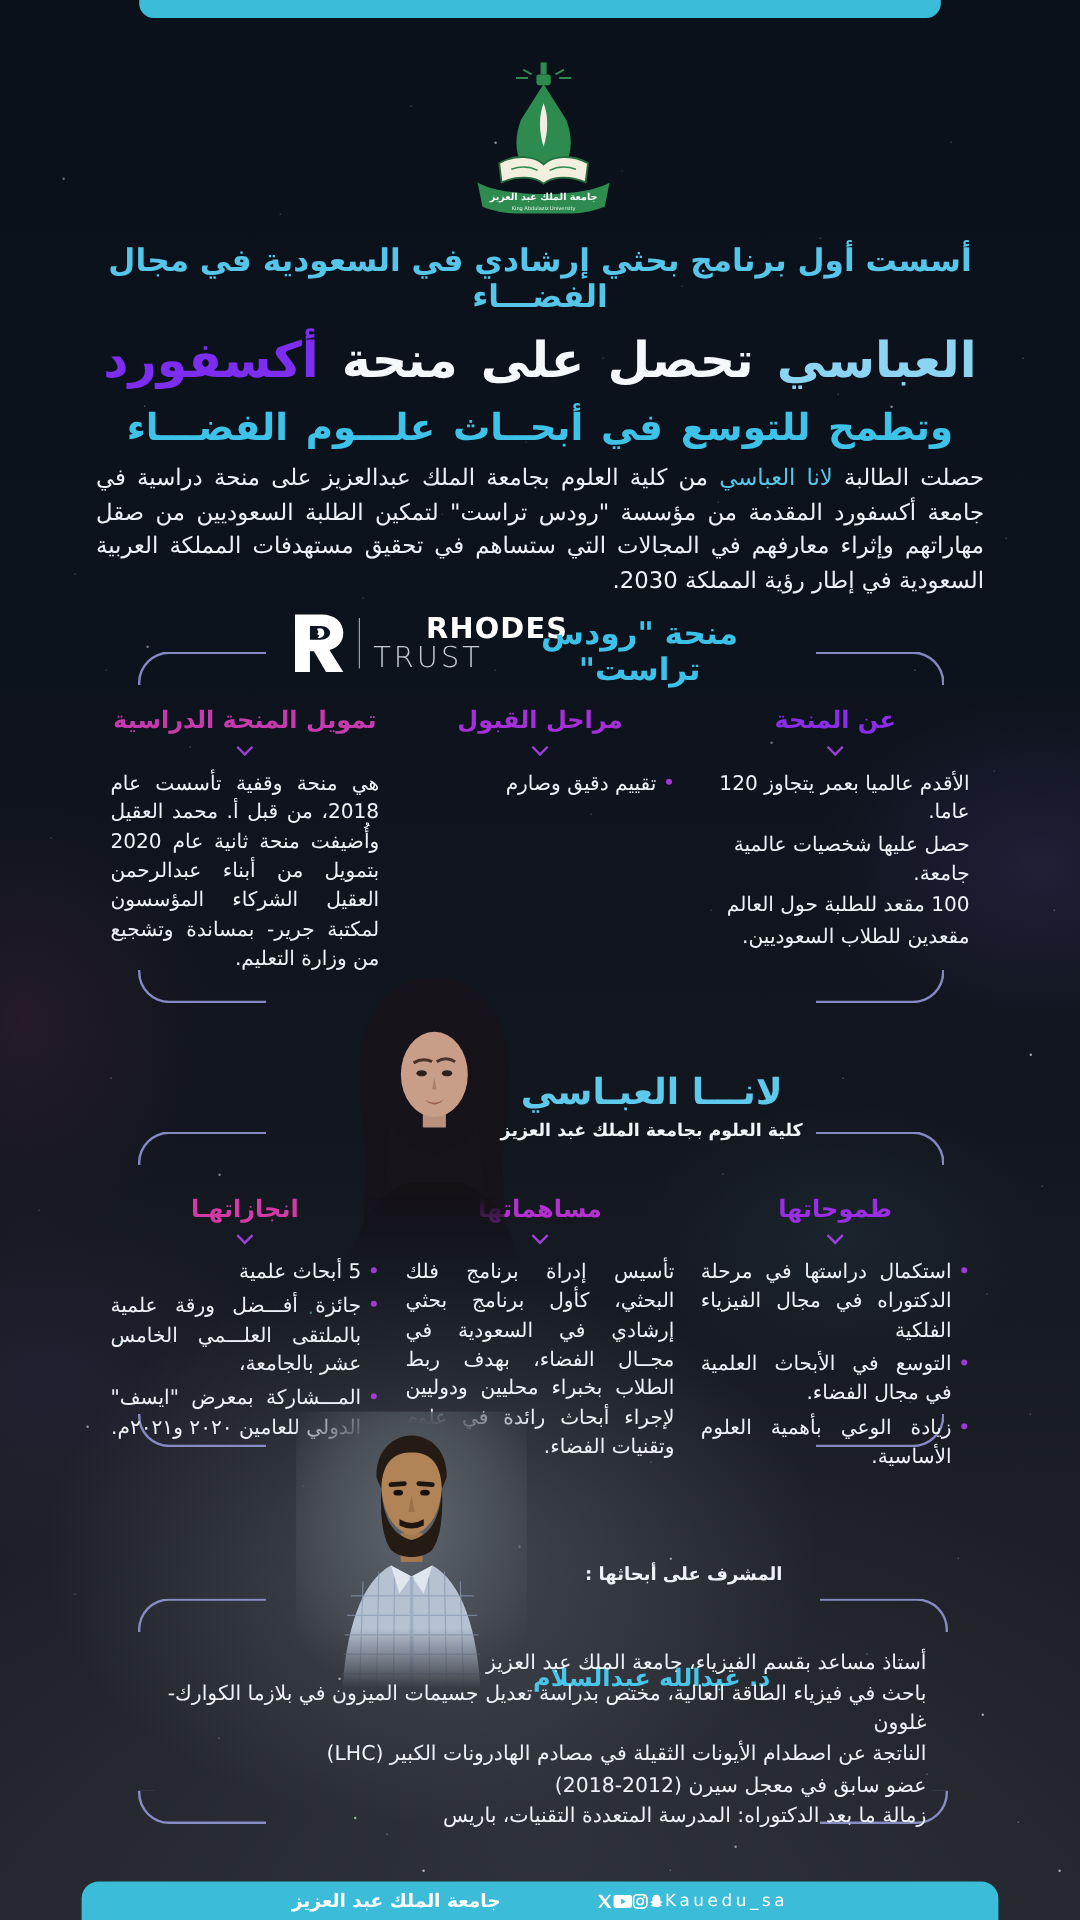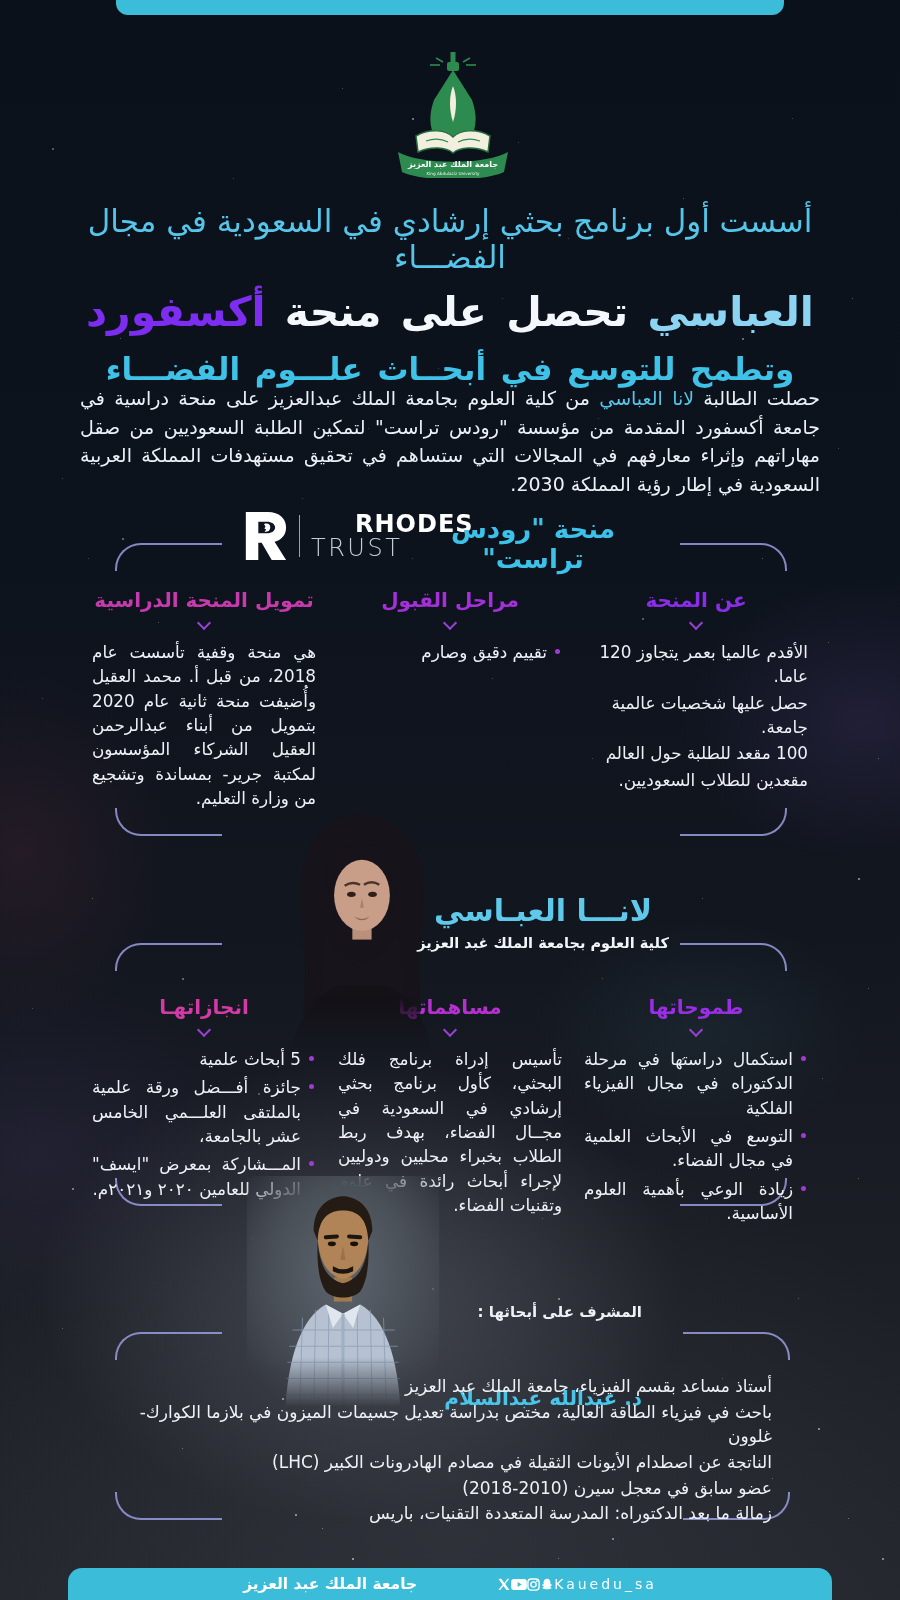--- a/index.html
+++ b/index.html
@@ -40,21 +40,21 @@
     558px 1298px 0 rgba(255,255,255,.50),182px 978px 0 rgba(255,255,255,.45),642px 618px 0 rgba(255,255,255,.40),
     352px 1558px 0 rgba(255,255,255,.65),882px 1558px 0 rgba(255,255,255,.60),52px 148px 0 rgba(255,255,255,.40),
     612px 1538px 0 rgba(255,255,255,.55),432px 1288px 0 rgba(255,255,255,.45),
     295px 1514px 0 rgba(140,230,170,.85),100px 1117px 0 rgba(110,210,190,.75),258px 1093px 0 rgba(110,210,190,.55);}
 
   .topbar{position:absolute;left:116px;top:0;width:668px;height:15px;background:#3bbdd9;border-radius:0 0 12px 12px;}
 
   .kau-logo{position:absolute;left:368px;top:48px;width:170px;height:130px;}
 
   .headline{position:absolute;left:50px;right:50px;top:203px;text-align:center;direction:rtl;}
-  .h-line1{color:#55c6e9;font-size:31px;font-weight:400;letter-spacing:0;}
+  .h-line1{color:#55c6e9;font-size:26px;font-weight:700;letter-spacing:0;}
   .h-line2{margin-top:13px;font-size:41px;font-weight:800;word-spacing:5px;}
   .h-line2 .nm{color:#8dd3f2;}
   .h-line2 .md{color:#f4f7fb;}
   .h-line2 .ox{color:#7c2df0;text-align:center;}
   .h-line3{margin-top:15px;color:#3fc2e8;font-size:31px;font-weight:800;word-spacing:4px;}
 
   .intro{position:absolute;left:80px;width:740px;top:384px;margin:0;direction:rtl;text-align:justify;
     color:#edf1f7;font-size:19px;line-height:1.5;font-weight:400;}
   .intro .nm{color:#56c6e9;}
 
@@ -88,21 +88,21 @@
 
   .photo{position:absolute;-webkit-mask-image:linear-gradient(180deg,#000 76%,transparent 97%);
     mask-image:linear-gradient(180deg,#000 76%,transparent 97%);}
   .lana-photo{left:260px;top:798px;width:202px;height:262px;z-index:2;}
   .man-photo{left:246px;top:1176px;width:194px;height:238px;z-index:1;}
 
   .lana-block{position:absolute;left:398px;top:893px;width:290px;text-align:center;direction:rtl;z-index:3;}
   .lana-name{color:#5fc9ec;font-size:30px;font-weight:800;}
   .lana-sub{margin-top:7px;color:#f2f5f9;font-size:14.5px;font-weight:700;}
 
-  .sup-label{position:absolute;right:258px;top:1303px;direction:rtl;color:#eef2f7;font-size:15px;font-weight:700;z-index:3;}
+  .sup-label{position:absolute;right:248px;top:1303px;direction:rtl;color:#eef2f7;font-size:15px;font-weight:700;z-index:3;}
   .sup-name{position:absolute;right:258px;top:1386px;direction:rtl;color:#49c5ea;font-size:20px;font-weight:700;z-index:3;}
   .sup-bio{position:absolute;right:128px;width:660px;top:1374px;direction:rtl;text-align:right;
     color:#eef2f7;font-size:17px;line-height:1.45;z-index:3;}
   .sup-bio .line{margin-bottom:1px;}
 
   .footer{position:absolute;left:68px;right:68px;bottom:0;height:32px;background:#3bbdd9;border-radius:14px 14px 0 0;
     display:flex;align-items:center;justify-content:center;gap:80px;z-index:4;}
   .f-univ{color:#fff;font-size:15.5px;font-weight:700;direction:rtl;}
   .f-social{display:flex;align-items:center;}
   .f-social svg{display:block;}
@@ -285,21 +285,21 @@
       <line x1="95" y1="136" x2="95" y2="235" stroke="#9fb0c4" stroke-width="3"></line>
     </svg>
   </div>
 
   <div class="sup-label">المشرف على أبحاثها :</div>
   <div class="sup-name">د. عبدالله عبدالسلام</div>
   <div class="sup-bio">
     <div class="line">أستاذ مساعد بقسم الفيزياء، جامعة الملك عبد العزيز</div>
     <div class="line">باحث في فيزياء الطاقة العالية، مختص بدراسة تعديل جسيمات الميزون في بلازما الكوارك-غلوون</div>
     <div class="line">الناتجة عن اصطدام الأيونات الثقيلة في مصادم الهادرونات الكبير (LHC)</div>
-    <div class="line">عضو سابق في معجل سيرن (2010-2018)</div>
+    <div class="line">عضو سابق في معجل سيرن (2012-2018)</div>
     <div class="line">زمالة ما بعد الدكتوراه: المدرسة المتعددة التقنيات، باريس</div>
   </div>
 
   <footer class="footer">
     <div class="f-univ">جامعة الملك عبد العزيز</div>
     <div class="f-social">
       <svg viewBox="0 0 16 15" width="14" height="13">
         <path d="M1.5 1 h3.4 l3.5 4.7 L12 1 h2.1 L9.4 7 l5 6.8 h-3.4 L7.3 9.2 L3.6 13.8 h-2.1 L6.4 7.9 Z" fill="#fff"></path>
       </svg>
       <svg viewBox="0 0 17 12" width="16" height="11">

